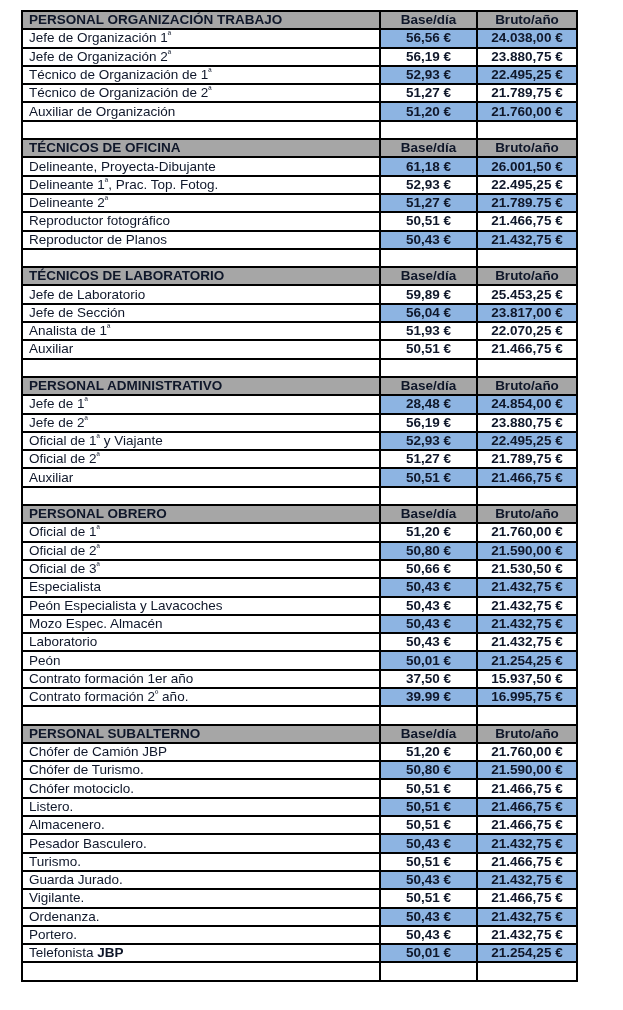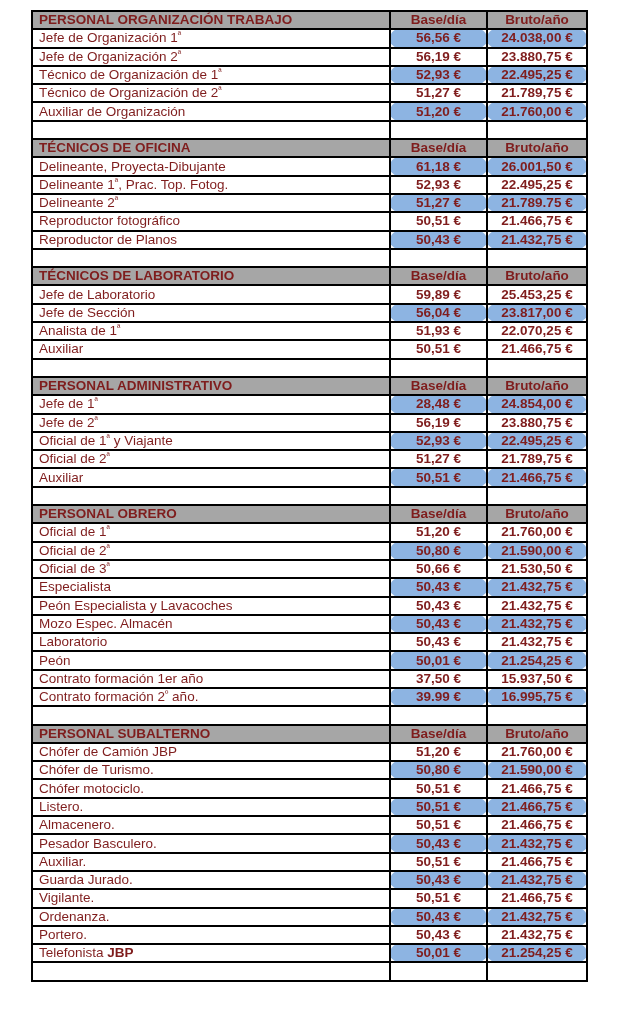--- a/index.html
+++ b/index.html
@@ -1,43 +1,43 @@
 <!DOCTYPE html>
 <html><head>
   <meta charset="utf-8">
   <style>
     html, body { margin:0; padding:0; background:#ffffff; }
     body { width:623px; height:1010px; position:relative; overflow:hidden; }
     .tbl {
-      position:absolute; left:31px; top:10px;
+      position:absolute; left:21px; top:10px;
       width:555px;
       border-collapse:collapse;
       border:2px solid #000;
       font-family:"Liberation Sans", sans-serif;
       font-size:13.5px;
-      color:#7f1d1d;
+      color:#0f172a;
       table-layout:fixed;
     }
     .tbl td {
       height:16.3px;
       padding:0 0 0 6px;
       border-left:2px solid #000;
       border-right:2px solid #000;
       border-bottom:2px solid #000;
       line-height:16px;
       white-space:nowrap;
       overflow:hidden;
     }
     .tbl col.c1 { width:358px; }
     .tbl col.c2 { width:97px; }
     .tbl col.c3 { width:100px; }
     .tbl td.num { text-align:center; padding:0; font-weight:bold; }
     tr.hdr td { background:#a6a6a6; font-weight:bold; }
     tr.hdr td.num { font-weight:bold; }
-    tr.blue td.num { background:#8db4e2;border-radius:9px; }
+    tr.blue td.num { background:#8db4e2; }
     tr.blank td { background:#fff; }
     sup { font-size:9px; vertical-align:top; line-height:10px; }
   </style>
 </head>
 <body>
 
 <table class="tbl">
   <colgroup>
       <col class="c1">
       <col class="c2">
@@ -268,21 +268,21 @@
         <td>Almacenero.</td>
         <td class="num">50,51 €</td>
         <td class="num">21.466,75 €</td>
       </tr>
       <tr class="blue">
         <td>Pesador Basculero.</td>
         <td class="num">50,43 €</td>
         <td class="num">21.432,75 €</td>
       </tr>
       <tr class="">
-        <td>Auxiliar.</td>
+        <td>Turismo.</td>
         <td class="num">50,51 €</td>
         <td class="num">21.466,75 €</td>
       </tr>
       <tr class="blue">
         <td>Guarda Jurado.</td>
         <td class="num">50,43 €</td>
         <td class="num">21.432,75 €</td>
       </tr>
       <tr class="">
         <td>Vigilante.</td>

